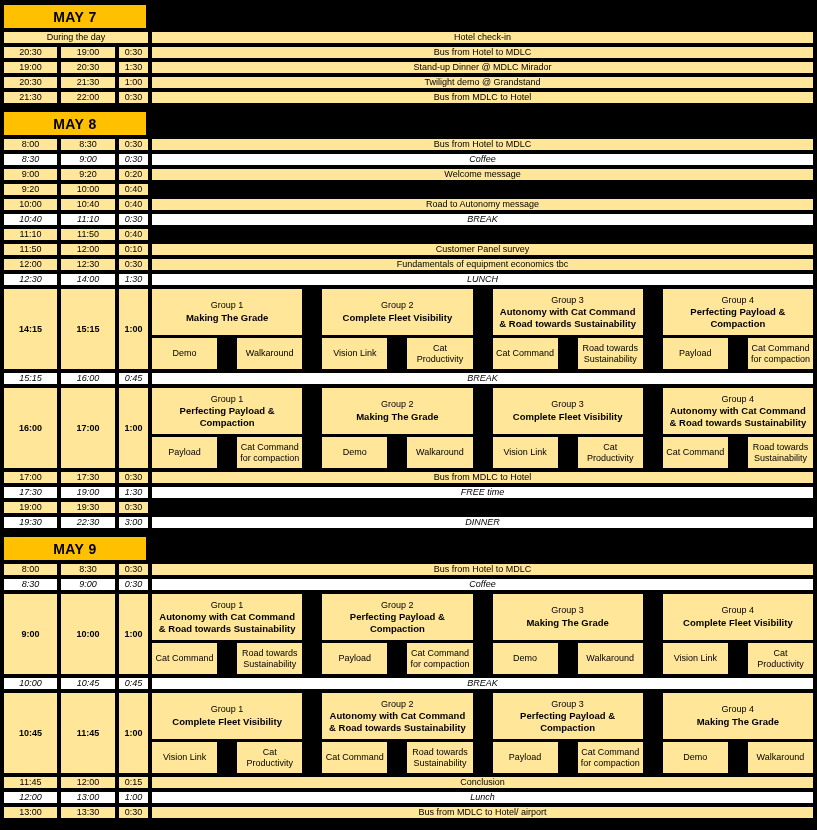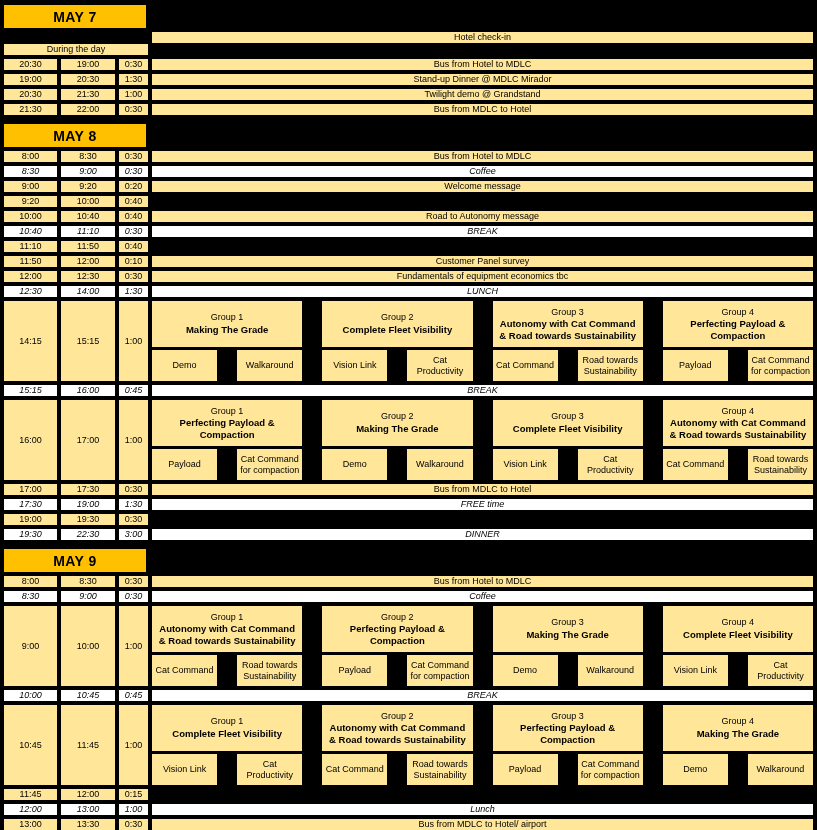--- a/index.html
+++ b/index.html
@@ -20,23 +20,23 @@
     display:grid; grid-template-columns:53px 54px 29px 1fr;
     column-gap:4px; margin:0 4px 4px 4px;
   }
   .cell {
     background:#FFE699; height:11px; min-height:11px;
     display:flex; align-items:center; justify-content:center;
     font-size:9px; line-height:1; white-space:nowrap; overflow:hidden;
   }
   .row.white .cell { background:#FFFFFF; }
   .row.italic .cell { font-style:italic; }
-  .cell.span3 { grid-column:1 / 4;margin-top:12px; }
+  .cell.span3 { grid-column:1 / 4; }
   
-  .group-row .cell.time { height:auto; }
+  .group-row .cell.time { height:auto;font-weight:bold; }
   .groups {
     display:grid; grid-template-columns:repeat(8, 1fr);
     grid-template-rows:46px 31px; gap:3px 20px;
   }
   .ghead {
     grid-column:span 2; background:#FFE699;
     display:flex; flex-direction:column; align-items:center; justify-content:center;
     text-align:center; padding:0 4px;
   }
   .gname { font-size:9px; line-height:1.3; }
@@ -312,20 +312,21 @@
           <div class="gsub">Payload</div>
           <div class="gsub">Cat Command for compaction</div>
           <div class="gsub">Demo</div>
           <div class="gsub">Walkaround</div>
         </div>
       </div>
       <div class="row yellow">
         <div class="cell time">11:45</div>
         <div class="cell time">12:00</div>
         <div class="cell time">0:15</div>
+        <div class="cell">Conclusion</div>
       </div>
       <div class="row white italic">
         <div class="cell time">12:00</div>
         <div class="cell time">13:00</div>
         <div class="cell time">1:00</div>
         <div class="cell">Lunch</div>
       </div>
       <div class="row yellow">
         <div class="cell time">13:00</div>
         <div class="cell time">13:30</div>

